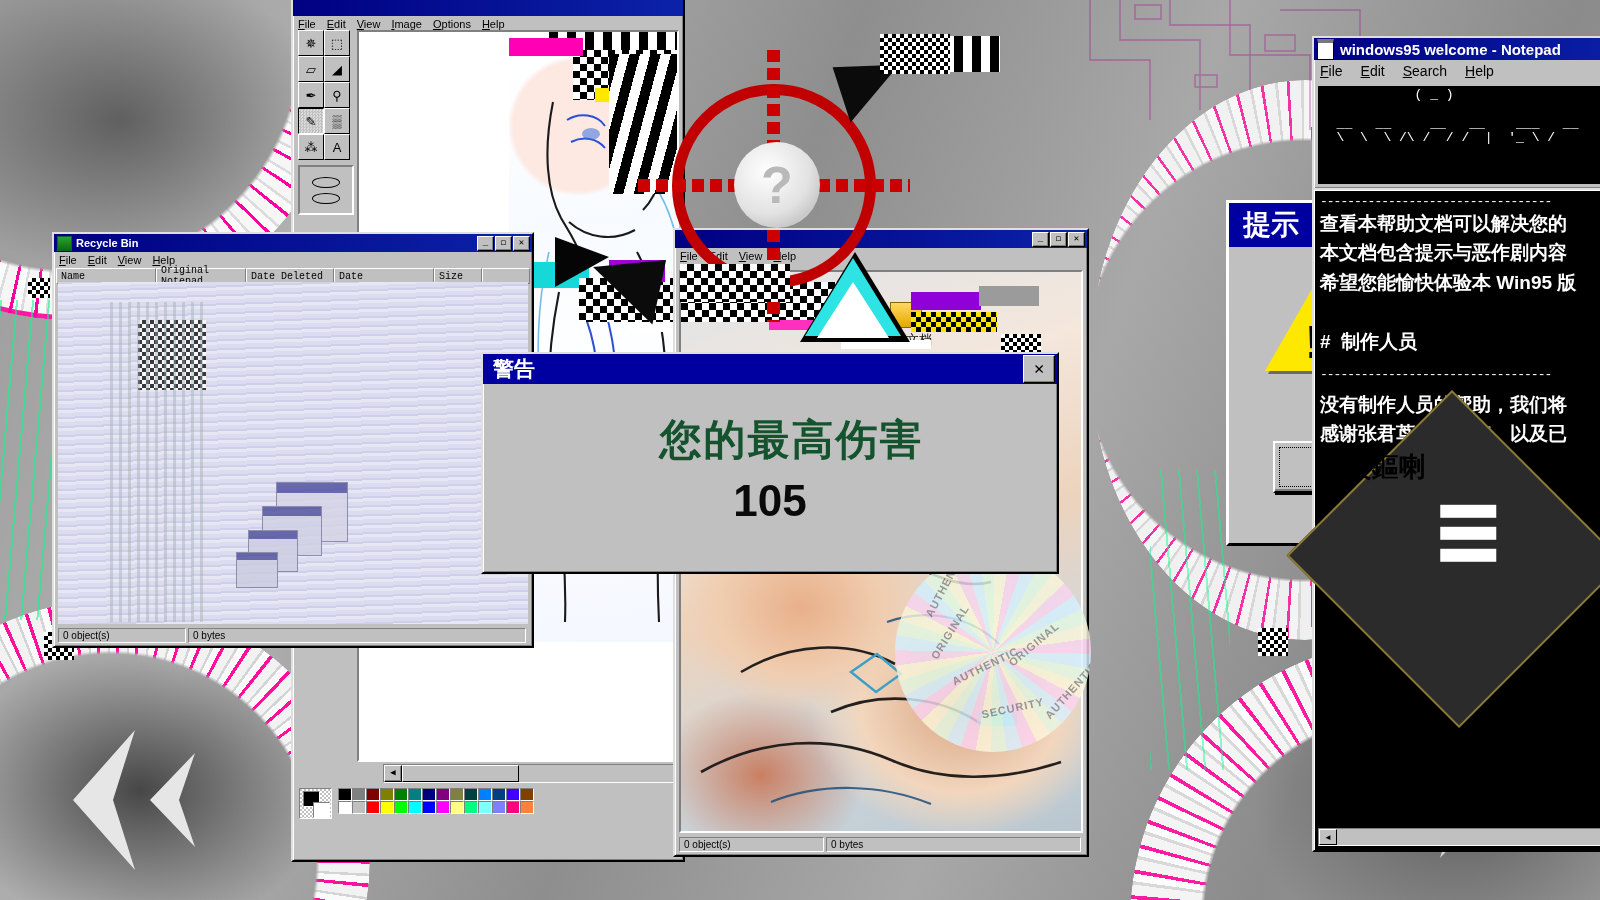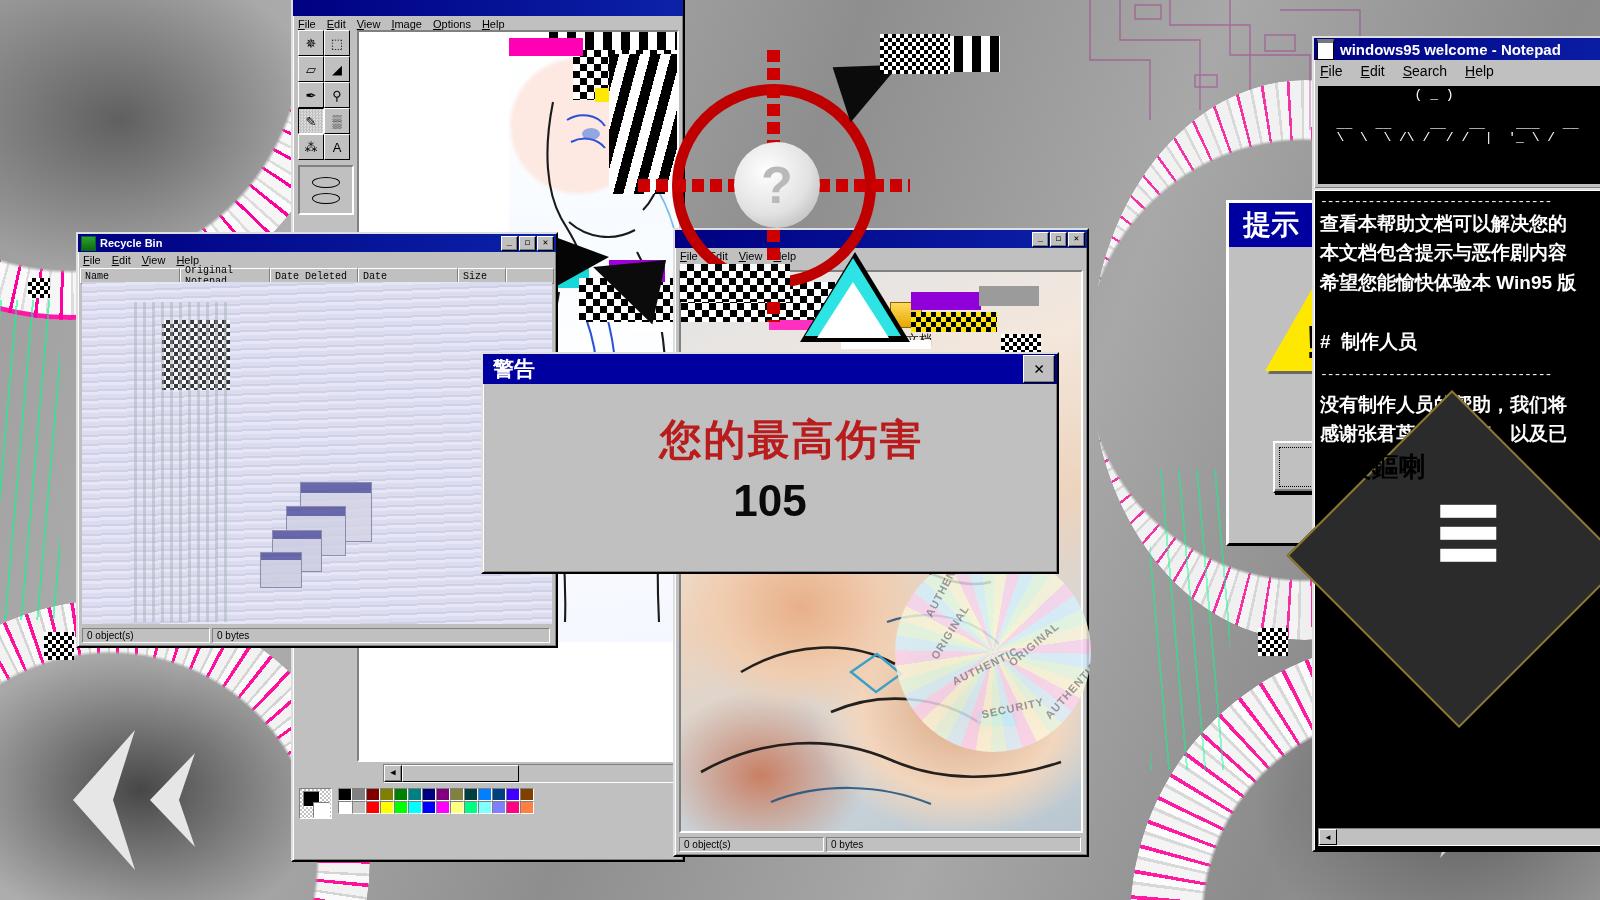--- a/index.html
+++ b/index.html
@@ -56,34 +56,34 @@
 
   
   .gl{position:absolute;}
   .checker{background:repeating-conic-gradient(#000 0% 25%,#fff 0% 50%) 0 0/14px 14px;}
   .checker-s{background:repeating-conic-gradient(#000 0% 25%,#fff 0% 50%) 0 0/8px 8px;}
   .checker-y{background:repeating-conic-gradient(#ffe500 0% 25%,#000 0% 50%) 0 0/10px 10px;}
   .bars{background:repeating-linear-gradient(90deg,#000 0 9px,#fff 9px 18px);}
   .slant{background:repeating-linear-gradient(105deg,#000 0 10px,#fff 10px 20px);}
 
   
-  #recycle{left:52px;top:232px;width:478px;height:412px;margin-left:24px;}
+  #recycle{left:52px;top:232px;width:478px;height:412px;}
   .colhdr{display:flex;height:16px;}
   .colhdr div{background:#c0c0c0;border:1px solid;
      border-color:#fff #808080 #808080 #fff;font-size:10px;
      padding-left:4px;display:flex;align-items:center;box-sizing:border-box;}
 
   
   #explorer{left:673px;top:228px;width:412px;height:625px;}
 
   
   #warn{left:481px;top:352px;width:574px;height:218px;}
   #warn .tbar{height:30px;font-size:21px;background:#0000a0;padding-left:10px;}
   #warn .xbtn{width:30px;height:26px;font-size:17px;}
-  .warn-msg{text-align:center;font-size:42px;font-weight:bold;color:#b91c1c;
+  .warn-msg{text-align:center;font-size:42px;font-weight:bold;color:#14532d;
      margin-top:28px;letter-spacing:2px;padding-left:43px;}
   .warn-num{text-align:center;font-size:44px;font-weight:bold;color:#0a0a0a;margin-top:8px;}
 
   
   #tips{left:1226px;top:200px;width:340px;height:340px;
       border:3px solid;border-color:#fff #000 #000 #fff;}
   #tips .tbar{height:44px;font-size:28px;background:#0000a0;padding-left:14px;}
   .tri{position:absolute;left:36px;top:86px;width:0;height:0;
      border-left:47px solid transparent;border-right:47px solid transparent;
      border-bottom:82px solid #ffe800;filter:drop-shadow(3px 3px 0 rgba(0,0,0,.45));}

